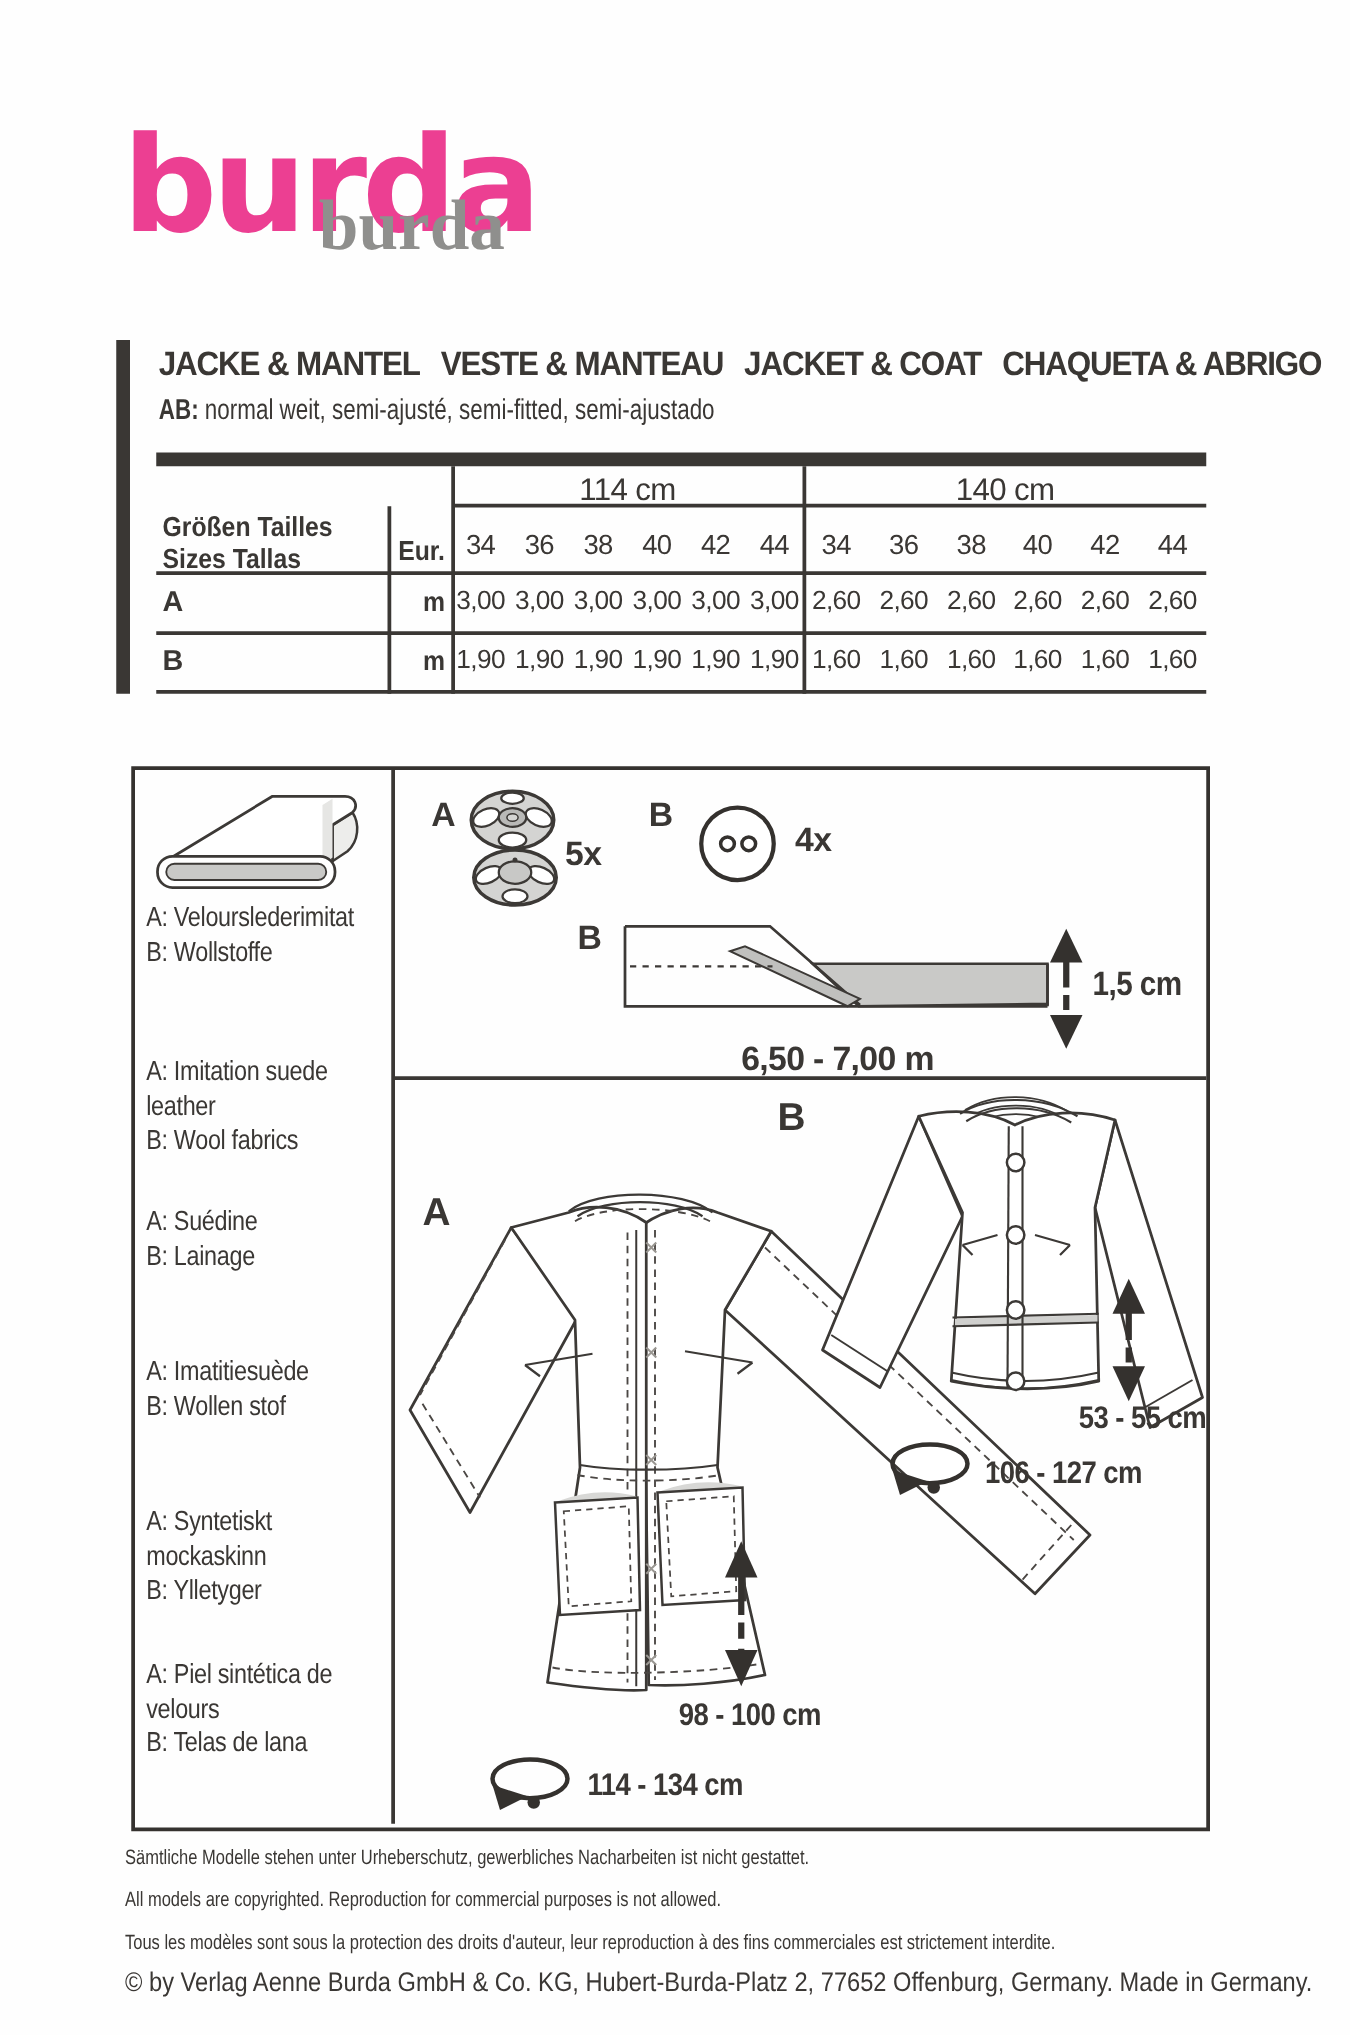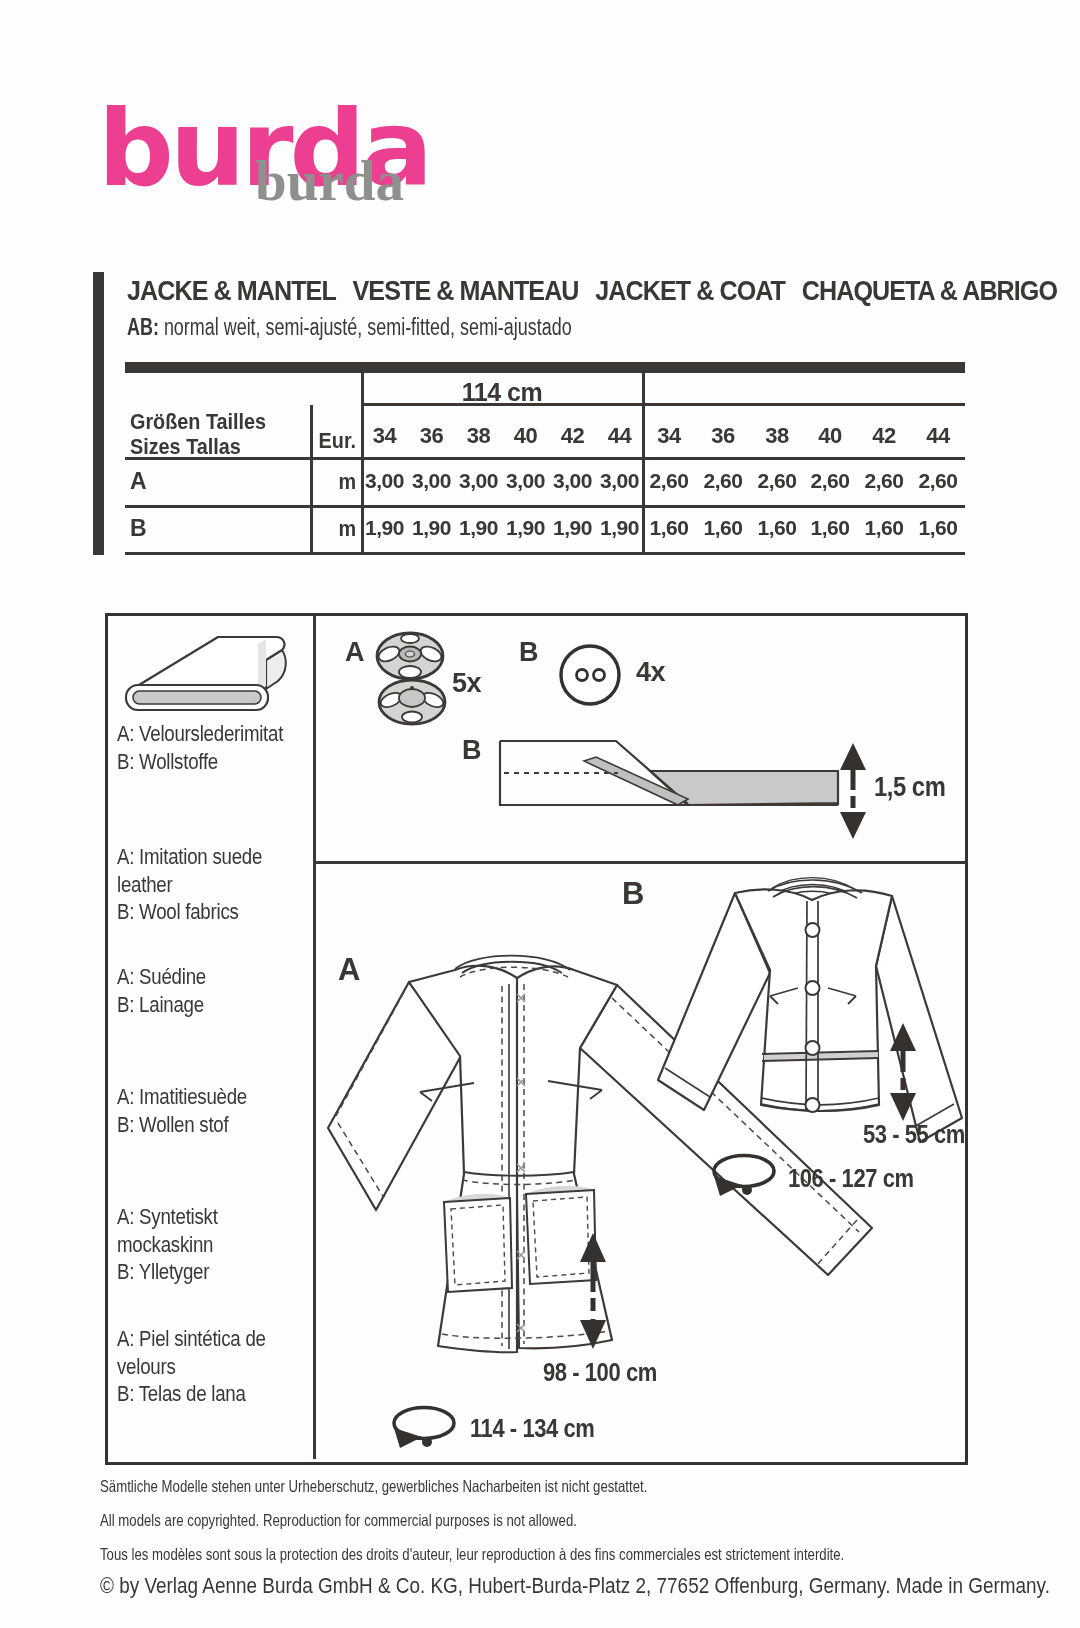--- a/index.html
+++ b/index.html
@@ -8,21 +8,21 @@
   .abs{position:absolute;}
   .b{font-weight:bold;}
   .line{position:absolute;background:#3a3734;}
   .sx93{transform:scaleX(.93);transform-origin:left top;}
   .sx9{transform:scaleX(.9);transform-origin:left top;}
   .sx88{transform:scaleX(.88);transform-origin:left top;}
   .sx85{transform:scaleX(.85);transform-origin:left top;}
   .sx8{transform:scaleX(.8);transform-origin:left top;}
   .sx78{transform:scaleX(.78);transform-origin:left top;}
   .sxr{transform-origin:right top!important;}
-  .cell{position:absolute;text-align:center;font-weight:bold;letter-spacing:-.5px;}
+  .cell{position:absolute;text-align:center;font-weight:normal;letter-spacing:-.5px;}
   .mat{position:absolute;left:117px;font-size:22px;line-height:27.5px;letter-spacing:-.3px;}
   .meas{font-weight:bold;letter-spacing:-.5px;font-size:25px;white-space:nowrap;}
   .nlabel{font-weight:bold;font-size:27px;letter-spacing:-.5px;}
 </style>
 </head>
 <body>
 
 <div id="page">
 
   <div class="abs b" style="left:98px;top:96px;font-size:106px;color:#ec3f92;letter-spacing:-4px;line-height:1;font-family:'DejaVu Sans',sans-serif;">burda</div>
@@ -40,20 +40,21 @@
   <div class="line" style="left:125px;top:362px;width:840px;height:11px;"></div>
   <div class="line" style="left:362px;top:403px;width:603px;height:2.5px;"></div>
   <div class="line" style="left:125px;top:457px;width:840px;height:2.5px;"></div>
   <div class="line" style="left:125px;top:505px;width:840px;height:2.5px;"></div>
   <div class="line" style="left:125px;top:552px;width:840px;height:3px;"></div>
   <div class="line" style="left:310px;top:405px;width:2.5px;height:150px;"></div>
   <div class="line" style="left:361px;top:373px;width:2.5px;height:182px;"></div>
   <div class="line" style="left:642px;top:373px;width:2.5px;height:182px;"></div>
 
   <div class="cell" style="left:362px;top:378px;width:280px;font-size:25px;">114 cm</div>
+  <div class="cell" style="left:643px;top:378px;width:322px;font-size:25px;">140 cm</div>
 
   <div class="abs b sx9" style="left:130px;top:409px;font-size:22px;line-height:25px;white-space:nowrap;">
     <div>Größen  Tailles</div>
     <div>Sizes  Tallas</div>
   </div>
   <div class="abs b sx9 sxr" style="left:296px;top:428px;width:60px;text-align:right;font-size:22px;">Eur.</div>
 
   <div class="cell" style="left:361px;top:423px;width:47px;font-size:22px;">34</div>
   <div class="cell" style="left:408px;top:423px;width:47px;font-size:22px;">36</div>
   <div class="cell" style="left:455px;top:423px;width:47px;font-size:22px;">38</div>
@@ -171,20 +172,21 @@
     <polygon points="86,28 98,24 190,66 180,72" fill="#c0c0be" stroke="#3c3936" stroke-width="1.6"></polygon>
     <line x1="6" y1="40" x2="120" y2="40" stroke="#3c3936" stroke-width="1.8" stroke-dasharray="5 5"></line>
   </svg>
   <svg class="abs" style="left:836px;top:742px;" width="34" height="98" viewBox="0 0 34 98">
     <polygon points="17,1 30,28 4,28" fill="#34312e"></polygon>
     <line x1="17" y1="26" x2="17" y2="48" stroke="#34312e" stroke-width="5"></line>
     <line x1="17" y1="54" x2="17" y2="74" stroke="#34312e" stroke-width="5" stroke-dasharray="12 7"></line>
     <polygon points="17,97 30,70 4,70" fill="#34312e"></polygon>
   </svg>
   <div class="abs nlabel sx88" style="left:874px;top:772px;">1,5 cm</div>
+  <div class="abs nlabel" style="left:500px;top:832px;width:340px;text-align:center;">6,50 - 7,00 m</div>
 
   <svg class="abs" style="left:312px;top:930px;" width="580" height="455" viewBox="0 0 580 455">
     <g stroke="#3c3936" stroke-width="2.2" fill="#ffffff" stroke-linejoin="round">
       <polygon points="305,55 560,298 516,345 268,118"></polygon>
       <polygon points="97,52 16,198 64,280 150,124"></polygon>
     </g>
     <g stroke="#4b4744" stroke-width="1.5" fill="none" stroke-dasharray="6 4.5">
       <line x1="92" y1="62" x2="24" y2="186"></line>
       <line x1="26" y1="193" x2="72" y2="268"></line>
       <line x1="300" y1="68" x2="547" y2="302"></line>

